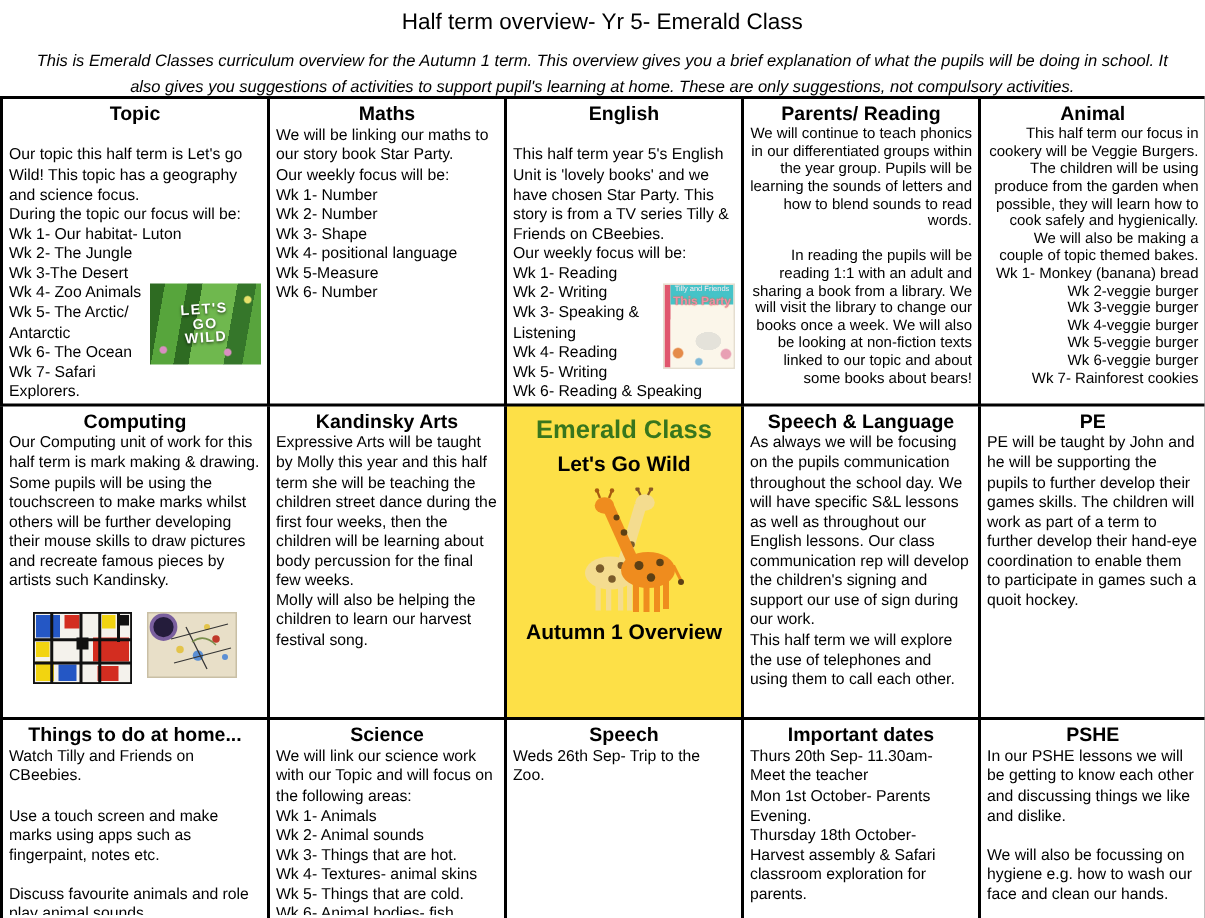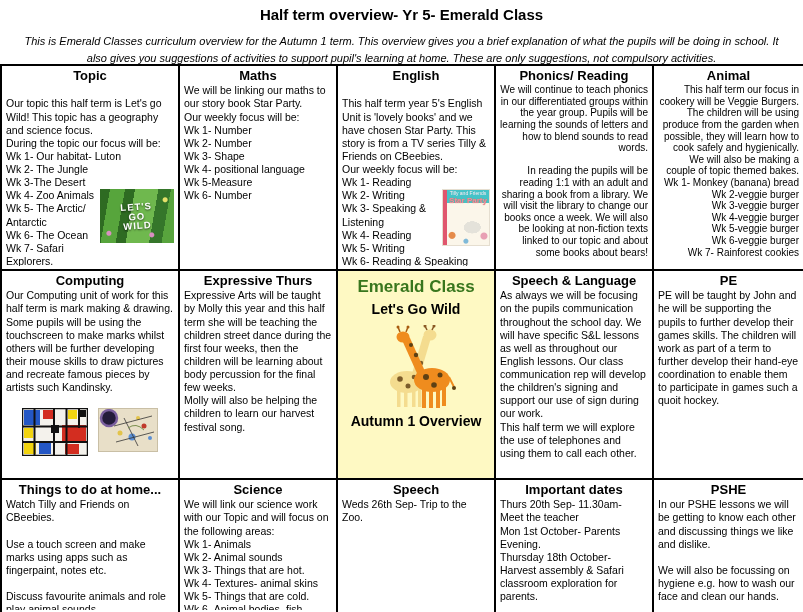--- a/index.html
+++ b/index.html
@@ -4,42 +4,42 @@
 <style>
   * { box-sizing: border-box; margin: 0; padding: 0; }
   html, body { background: #ffffff; }
   body {
     width: 803px; height: 612px;
     font-family: "Liberation Sans", "DejaVu Sans", sans-serif;
     color: #000;
     overflow: hidden;
   }
   .doc-header { text-align: center; padding-top: 6px; height: 64px; }
-  .doc-title { font-size: 15px; font-weight: bold; }
+  .doc-title { font-size: 15px; font-weight: normal; }
   .doc-subtitle {
     margin: 10px auto 0 auto; max-width: 772px;
     font-size: 11px; font-style: italic; line-height: 1.5;
   }
   table.board {
     border-collapse: collapse; table-layout: fixed;
     width: 803px; margin: 0;
   }
   col.c1 { width: 178px; } col.c2 { width: 158px; } col.c3 { width: 158px; }
   col.c4 { width: 158px; } col.c5 { width: 151px; }
   td {
     border: 2px solid #000; vertical-align: top;
     padding: 2px 4px 0 4px; background: #fff;
   }
   tr.r1 td { height: 205px; } tr.r2 td { height: 208px; } tr.r3 td { height: 135px; }
   .cell-inner { overflow: hidden; }
   .r1 .cell-inner { height: 198px; } .r2 .cell-inner { height: 201px; } .r3 .cell-inner { height: 128px; }
   .cell-title { font-size: 13px; font-weight: bold; text-align: center; line-height: 1.25; }
   .cell-body { font-size: 10.5px; line-height: 1.25; white-space: pre-line; }
   .small .cell-body { font-size: 10px; line-height: 1.16; text-align: right; }
-  td.center-cell { background: #fef9c3; text-align: center; padding-top: 6px; }
+  td.center-cell { background: #fde047; text-align: center; padding-top: 6px; }
   .center-class { font-size: 17px; font-weight: bold; color: #38761D; line-height: 1.2; }
   .center-theme { font-size: 14px; font-weight: bold; margin-top: 4px; }
   .center-term  { font-size: 14px; font-weight: bold; margin-top: 4px; }
   .giraffes { margin: 8px auto 0 auto; display: block; }
 
   
   .wild-img {
     float: right; width: 74px; height: 54px; margin: 0 0 2px 4px;
     display: flex; align-items: center; justify-content: center;
     background:
@@ -124,31 +124,31 @@
 Wk 6- Number</div>
       </div>
     </td>
     <td>
       <div class="cell-inner">
         <div class="cell-title">English</div>
         <div class="cell-body">
           <span>This half term year 5's English Unit is 'lovely books' and we have chosen Star Party. This story is from a TV series Tilly &amp; Friends on CBeebies.
 Our weekly focus will be:
 Wk 1- Reading
-Wk 2- Writing</span><span class="book-img"><span class="book-spine"></span><span class="book-band"><span class="book-series">Tilly and Friends</span></span><span class="book-title">Star Party</span><span class="book-art"></span></span><span>
+Wk 2- Writing</span><span class="book-img"><span class="book-spine"></span><span class="book-band"><span class="book-series">Tilly and Friends</span></span><span class="book-title">This Party</span><span class="book-art"></span></span><span>
 Wk 3- Speaking &amp; Listening
 Wk 4- Reading
 Wk 5- Writing
 Wk 6- Reading &amp; Speaking</span>
         </div>
       </div>
     </td>
     <td class="small">
       <div class="cell-inner">
-        <div class="cell-title">Phonics/ Reading</div>
+        <div class="cell-title">Parents/ Reading</div>
         <div class="cell-body">We will continue to teach phonics in our differentiated groups within the year group. Pupils will be learning the sounds of letters and how to blend sounds to read words.
 
 In reading the pupils will be reading 1:1 with an adult and sharing a book from a library. We will visit the library to change our books once a week. We will also be looking at non-fiction texts linked to our topic and about some books about bears!</div>
       </div>
     </td>
     <td class="small">
       <div class="cell-inner">
         <div class="cell-title">Animal</div>
         <div class="cell-body">This half term our focus in cookery will be Veggie Burgers. The children will be using produce from the garden when possible, they will learn how to cook safely and hygienically.
 We will also be making a couple of topic themed bakes.
@@ -207,21 +207,21 @@
             <path d="M18 34 L56 24" stroke="#333" stroke-width="0.8" fill="none"></path>
             <path d="M26 10 L40 38" stroke="#333" stroke-width="0.8" fill="none"></path>
             <path d="M30 20 q8 -6 16 2" stroke="#7a8f4d" stroke-width="1" fill="none"></path>
             <rect x="0.5" y="0.5" width="59" height="43" fill="none" stroke="#c9bfa5" stroke-width="1"></rect>
           </svg>
         </div>
       </div>
     </td>
     <td>
       <div class="cell-inner">
-        <div class="cell-title">Expressive Thurs</div>
+        <div class="cell-title">Kandinsky Arts</div>
         <div class="cell-body">Expressive Arts will be taught by Molly this year and this half term she will be teaching the children street dance during the first four weeks, then the children will be learning about body percussion for the final few weeks.
 Molly will also be helping the children to learn our harvest festival song.</div>
       </div>
     </td>
     <td class="center-cell">
       <div class="cell-inner">
         <div class="center-class">Emerald Class</div>
         <div class="center-theme">Let's Go Wild</div>
         <svg class="giraffes" width="80" height="84" viewBox="0 0 80 84">
 

